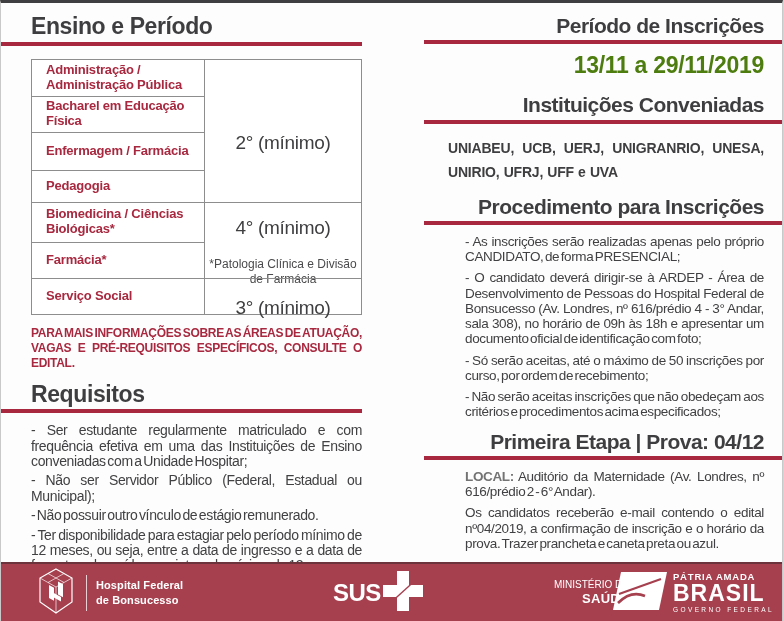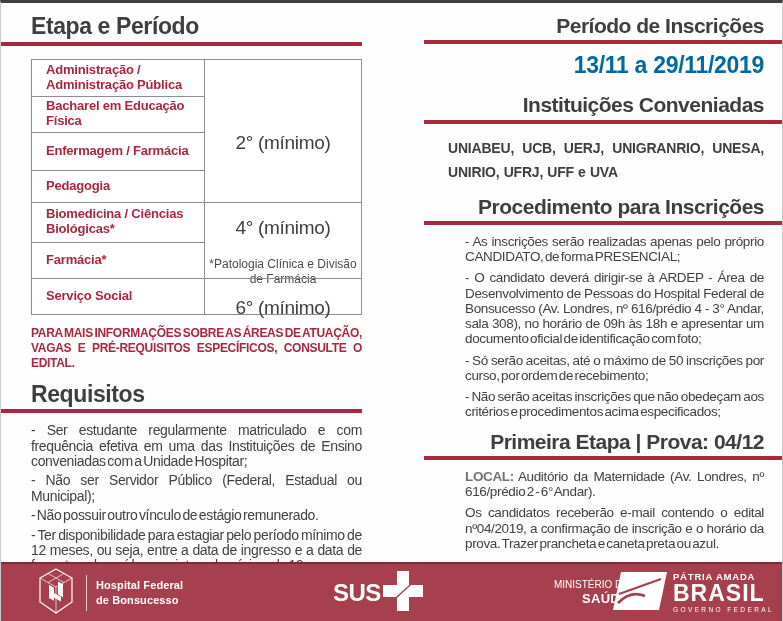--- a/index.html
+++ b/index.html
@@ -57,21 +57,21 @@
 
   .body-text { font-size:14px; line-height:1.1; letter-spacing:-0.35px; word-spacing:-2px;
                text-align:justify; color:#414143; }
   .col-left  .para { margin-top:4px; }
   .col-left  .para.lead { margin-top:10px; }
   .col-right .body-text { font-size:13.5px; line-height:1.13; }
   .col-right .para { margin-top:6px;margin-left:17px; }
   .col-right .para.lead { margin-top:9px; }
 
   
-  .date-range { margin-top:8px; text-align:right; color:#0369a1; font-weight:bold;
+  .date-range { margin-top:8px; text-align:right; color:#4d7c0f; font-weight:bold;
                 font-size:23px; letter-spacing:-0.3px; }
   .rgap  { margin-top:13px; }
   .rgap2 { margin-top:9px; }
   .institutions { margin-top:12px; font-weight:bold; font-size:14px; line-height:1.75;
                   letter-spacing:-0.2px; word-spacing:0.5px; text-align:justify; color:#3e3e40; }
   .local-label { color:#737373; font-weight:bold; margin-right:4px; }
 
   
   .footer {
     flex:0 0 59px; position:relative; background:#a6404f;
@@ -93,40 +93,40 @@
   .brand-main { font-size:23px; font-weight:bold; letter-spacing:1px; margin-top:1px; }
   .brand-bottom { font-size:6.5px; letter-spacing:2.4px; margin-top:2px; }
 </style>
 </head>
 <body>
 
 <div class="page">
   <div class="content">
 
     <div class="col-left">
-      <h1>Etapa e Período</h1>
+      <h1>Ensino e Período</h1>
 
       <div class="course-table">
         <div class="course-cell first">Administração / Administração Pública</div>
         <div class="course-cell">Bacharel em Educação Física</div>
         <div class="course-cell">Enfermagem / Farmácia</div>
         <div class="course-cell">Pedagogia</div>
         <div class="course-cell">Biomedicina / Ciências Biológicas*</div>
         <div class="course-cell">Farmácia*</div>
         <div class="course-cell">Serviço Social</div>
 
         <div class="period-cell span4">
           <div class="period-value">2° (mínimo)</div>
         </div>
         <div class="period-cell span2 bordered">
           <div class="period-value">4° (mínimo)</div>
           <div class="period-note">*Patologia Clínica e Divisão de Farmácia</div>
         </div>
         <div class="period-cell span1 bordered">
-          <div class="period-value">6° (mínimo)</div>
+          <div class="period-value">3° (mínimo)</div>
         </div>
       </div>
 
       <p class="warning">PARA MAIS INFORMAÇÕES SOBRE AS ÁREAS DE ATUAÇÃO, VAGAS E PRÉ-REQUISITOS ESPECÍFICOS, CONSULTE O EDITAL.</p>
 
       <h1 class="h2gap">Requisitos</h1>
       <p class="body-text para lead">- Ser estudante regularmente matriculado e com frequência efetiva em uma das Instituições de Ensino conveniadas com a Unidade Hospitar;</p>
       <p class="body-text para">- Não ser Servidor Público (Federal, Estadual ou Municipal);</p>
       <p class="body-text para">- Não possuir outro vínculo de estágio remunerado.</p>
       <p class="body-text para">- Ter disponibilidade para estagiar pelo período mínimo de 12 meses, ou seja, entre a data de ingresso e a data de formatura deverá haver o intervalo mínimo de 12 meses.</p>

